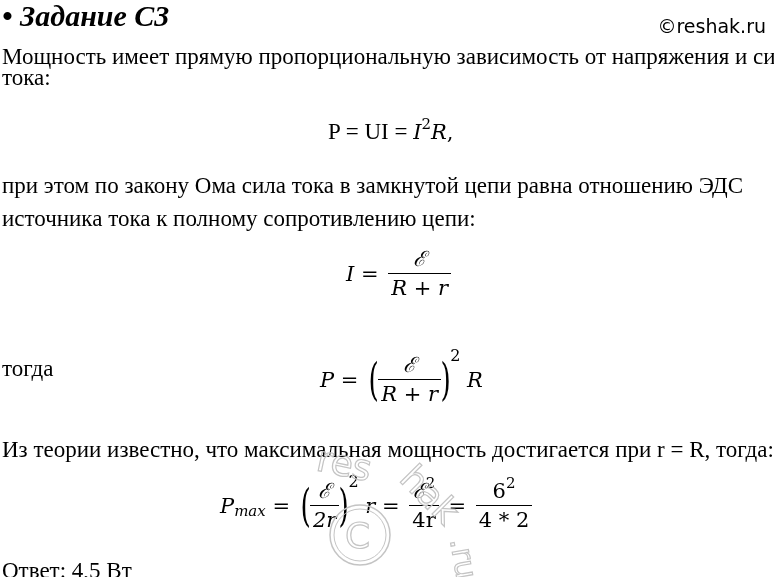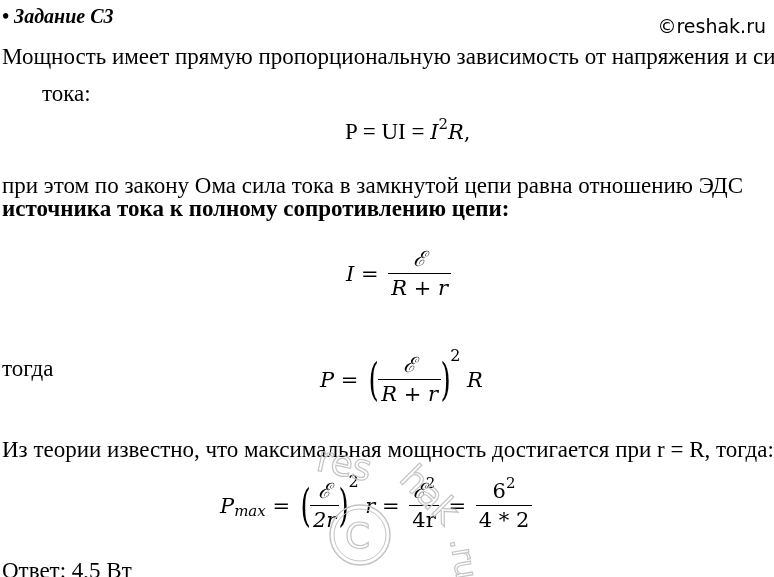--- a/index.html
+++ b/index.html
@@ -11,21 +11,21 @@
       width: 774px;
       height: 577px;
       position: relative;
       overflow: hidden;
       font-family: "Liberation Serif", serif;
       color: #000000;
     }
     .abs { position: absolute; white-space: nowrap; }
     .heading {
       left: 2px; top: 0px;
-      font-size: 20px;
+      font-size: 30px;
       font-weight: bold;
       font-style: italic;
       line-height: 32px;
     }
     .site {
       right: 8px; top: 12px;
       font-family: "DejaVu Sans", sans-serif;
       font-size: 19px;
       line-height: 28px;
     }
@@ -75,28 +75,28 @@
       pointer-events: none;
     }
   </style>
 </head>
 <body>
 
 <div class="abs heading">• Задание С3</div>
 <div class="abs site">©reshak.ru</div>
 
 <div class="abs p" style="top:43px;">Мощность имеет прямую пропорциональную зависимость от напряжения и силы</div>
-<div class="abs p" style="top:80px;margin-left:40px;">тока:</div>
+<div class="abs p" style="top:64px;">тока:</div>
 
 <div class="abs math" style="left:328px; top:118px;">
-  <span style="font-family:'Liberation Serif',serif;font-size:23px;margin-left:17px;">P = UI = </span><span class="it">I</span><sup>2</sup><span class="it">R</span><span>,</span>
+  <span style="font-family:'Liberation Serif',serif;font-size:23px;">P = UI = </span><span class="it">I</span><sup>2</sup><span class="it">R</span><span>,</span>
 </div>
 
 <div class="abs p" style="top:172px;text-align:right;">при этом по закону Ома сила тока в замкнутой цепи равна отношению ЭДС</div>
-<div class="abs p" style="top:195px;font-weight:bold;">источника тока к полному сопротивлению цепи:</div>
+<div class="abs p" style="top:205px;">источника тока к полному сопротивлению цепи:</div>
 
 <div class="abs math" style="left:346px; top:246px;">
   <span class="it" style="vertical-align:middle;">I</span><span style="vertical-align:middle;"> = </span><span class="frac">
       <span class="num it">ℰ</span>
       <span class="den it">R + r</span>
     </span>
 </div>
 
 <div class="abs p" style="top:315px;margin-top:40px;">тогда</div>
 

